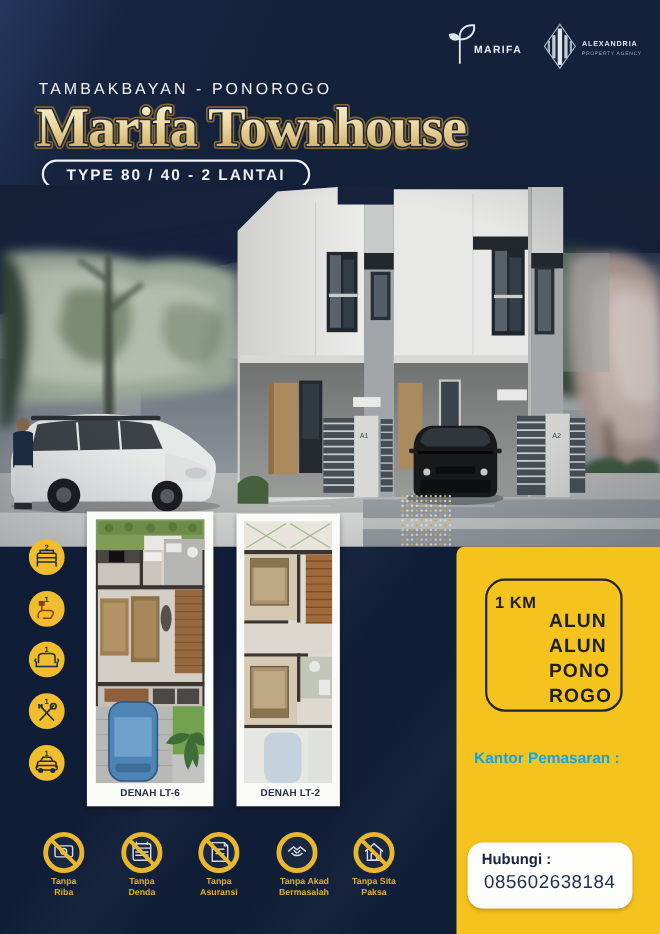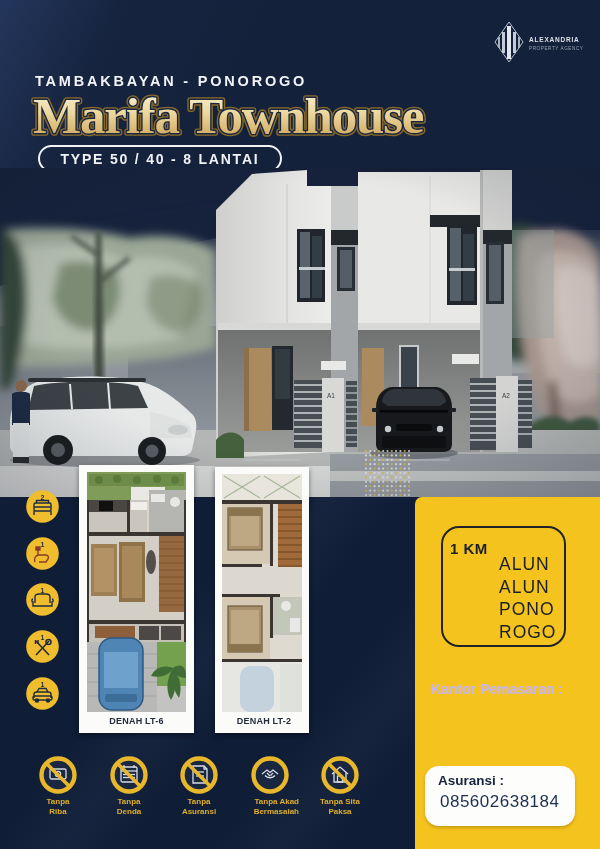--- a/index.html
+++ b/index.html
@@ -6,57 +6,67 @@
   #page{position:relative;width:600px;height:849px;overflow:hidden;
         background:#13213b;font-family:"Liberation Sans",sans-serif;}
   .abs{position:absolute;}
 </style>
 </head>
 <body>
 <div id="page">
 
   <div class="abs" style="left:0;top:0;width:600px;height:170px;background:linear-gradient(115deg,#24365c 0%,#16243f 18%,#13213b 40%);"></div>
 
+  <div class="abs" style="left:404px;top:20px;width:78px;height:40px;">
+    <svg width="78" height="40" viewBox="0 0 78 40">
+      <g stroke="#e8ecf2" fill="none" stroke-width="1.6">
+        <path d="M14 38 L14 16"></path>
+        <path d="M14 16 C10 18 4 17 4 11 C9 9 14 11 14 16 Z" fill="#dfe5ee" stroke="none"></path>
+        <path d="M14 16 C13 8 18 2 27 3 C28 11 22 16 14 16 Z" fill="none" stroke="#dfe5ee" stroke-width="1.8"></path>
+      </g>
+      <text x="27" y="28" fill="#e9edf3" font-size="9.5" font-weight="bold" letter-spacing="1.2" font-family="Liberation Sans,sans-serif">MARIFA</text>
+    </svg>
+  </div>
 
   <div class="abs" style="left:492px;top:20px;width:95px;height:46px;">
     <svg width="95" height="46" viewBox="0 0 95 46">
       <g fill="#ccd3dd">
         <polygon points="17,2 31,22 17,42 3,22" fill="none" stroke="#b9c1cc" stroke-width="1"></polygon>
         <rect x="15" y="6" width="4" height="33" fill="#e2e7ee"></rect>
         <rect x="10" y="12" width="3" height="21" fill="#c4cbd6"></rect>
         <rect x="21" y="12" width="3" height="21" fill="#c4cbd6"></rect>
         <rect x="6" y="17" width="2" height="11" fill="#aab2bf"></rect>
         <rect x="26" y="17" width="2" height="11" fill="#aab2bf"></rect>
       </g>
       <text x="37" y="22" fill="#dde2ea" font-size="6.5" font-weight="bold" letter-spacing="0.8" font-family="Liberation Sans,sans-serif">ALEXANDRIA</text>
       <text x="37" y="30" fill="#9aa4b2" font-size="4.6" letter-spacing="0.6" font-family="Liberation Sans,sans-serif">PROPERTY AGENCY</text>
     </svg>
   </div>
 
-  <div class="abs" style="left:35px;top:73px;font-size:14.5px;font-weight:bold;color:#f2f4f7;letter-spacing:2.8px;">TAMBAKBAYAN - PONOROGO</div>
+  <div class="abs" style="left:35px;top:73px;font-size:14.5px;font-weight:normal;color:#f2f4f7;letter-spacing:2.8px;">TAMBAKBAYAN - PONOROGO</div>
 
   <div class="abs" style="left:0;top:88px;width:600px;height:60px;">
     <svg width="600" height="60" viewBox="0 0 600 60">
       <defs>
         <linearGradient id="gold" x1="0" y1="0" x2="0" y2="1">
           <stop offset="0" stop-color="#faf3da"></stop>
           <stop offset="0.45" stop-color="#ecd79e"></stop>
           <stop offset="1" stop-color="#c89d4e"></stop>
         </linearGradient>
       </defs>
       <g font-family="Liberation Serif,serif" font-weight="bold" font-size="51px" style="letter-spacing:-1.2px">
         <text x="33" y="45" stroke="#8a6a2a" stroke-width="5.5" fill="none" stroke-linejoin="round">Marifa Townhouse</text>
         <text x="33" y="45" stroke="#1a2740" stroke-width="2.8" fill="none" stroke-linejoin="round">Marifa Townhouse</text>
         <text x="33" y="45" fill="url(#gold)">Marifa Townhouse</text>
       </g>
     </svg>
   </div>
 
   <div class="abs" style="left:38px;top:145px;width:240px;height:23px;border:2.5px solid #f0f2f5;border-radius:14px;
-       display:flex;align-items:center;justify-content:center;color:#f0f2f5;font-size:14px;font-weight:bold;letter-spacing:1.8px;">TYPE 50 / 40 - 8 LANTAI</div>
+       display:flex;align-items:center;justify-content:center;color:#f0f2f5;font-size:14px;font-weight:bold;letter-spacing:1.8px;">TYPE 80 / 40 - 2 LANTAI</div>
 
   <div class="abs" style="left:0;top:168px;width:600px;height:330px;">
     <svg width="600" height="330" viewBox="0 0 600 330">
       <defs>
         <linearGradient id="sky" x1="0" y1="0" x2="0" y2="1">
           <stop offset="0" stop-color="#141f38"></stop>
           <stop offset="0.14" stop-color="#1e2b43"></stop>
           <stop offset="0.26" stop-color="#4e5866"></stop>
           <stop offset="0.45" stop-color="#8b9199"></stop>
           <stop offset="0.72" stop-color="#a8abac"></stop>
@@ -433,27 +443,27 @@
 
   <div class="abs" style="left:0;top:497px;width:600px;height:352px;background:#101d36;
        background-image:linear-gradient(128deg, rgba(0,0,0,0) 30%, rgba(120,150,200,0.06) 38%, rgba(0,0,0,0) 46%, rgba(0,0,0,0) 55%, rgba(120,150,200,0.05) 63%, rgba(0,0,0,0) 70%);"></div>
 
   <div class="abs" style="left:415px;top:497px;width:185px;height:352px;background:#f5c31e;border-top-left-radius:7px;"></div>
 
   <div class="abs" style="left:441px;top:526px;width:121px;height:117px;border:2.3px solid #20242a;border-radius:18px;"></div>
 
   <div class="abs" style="left:450px;top:540px;font-size:15px;font-weight:bold;color:#1c2026;letter-spacing:0.5px;">1 KM</div>
 
-  <div class="abs" style="left:499px;top:553px;width:62px;font-size:17.5px;font-weight:normal;color:#1c2026;line-height:22.5px;letter-spacing:1px;">ALUN<br>ALUN<br>PONO<br>ROGO</div>
-
-  <div class="abs" style="left:431px;top:681px;font-size:14px;font-weight:bold;color:#c4b5fd;text-align:center;">Kantor Pemasaran :</div>
+  <div class="abs" style="left:499px;top:553px;width:62px;font-size:17.5px;font-weight:bold;color:#1c2026;line-height:22.5px;letter-spacing:1px;">ALUN<br>ALUN<br>PONO<br>ROGO</div>
+
+  <div class="abs" style="left:431px;top:681px;font-size:14px;font-weight:bold;color:#0ea5e9;text-align:center;">Kantor Pemasaran :</div>
 
 
   <div class="abs" style="left:425px;top:766px;width:150px;height:60px;background:#fdfdfb;border-radius:14px;box-shadow:0 2px 3px rgba(120,90,0,0.35);"></div>
-  <div class="abs" style="left:438px;top:773px;font-size:13.5px;font-weight:bold;color:#15233f;">Asuransi :</div>
+  <div class="abs" style="left:438px;top:773px;font-size:13.5px;font-weight:bold;color:#15233f;">Hubungi :</div>
   <div class="abs" style="left:440px;top:792px;font-size:17px;color:#1d3050;letter-spacing:0.5px;">085602638184</div>
 
   <div class="abs" style="left:79px;top:465px;width:115px;height:268px;background:#fbfbf9;box-shadow:0 2px 5px rgba(0,0,0,0.45);"></div>
 
   <div class="abs" style="left:87px;top:472px;width:99px;height:240px;">
     <svg width="99" height="240" viewBox="0 0 99 240">
       <rect x="0" y="0" width="99" height="240" fill="#d9d5cc"></rect>
 
       <rect x="0" y="0" width="99" height="28" fill="#7f9c58"></rect>
       <rect x="2" y="2" width="95" height="12" fill="#6d8c49"></rect>

